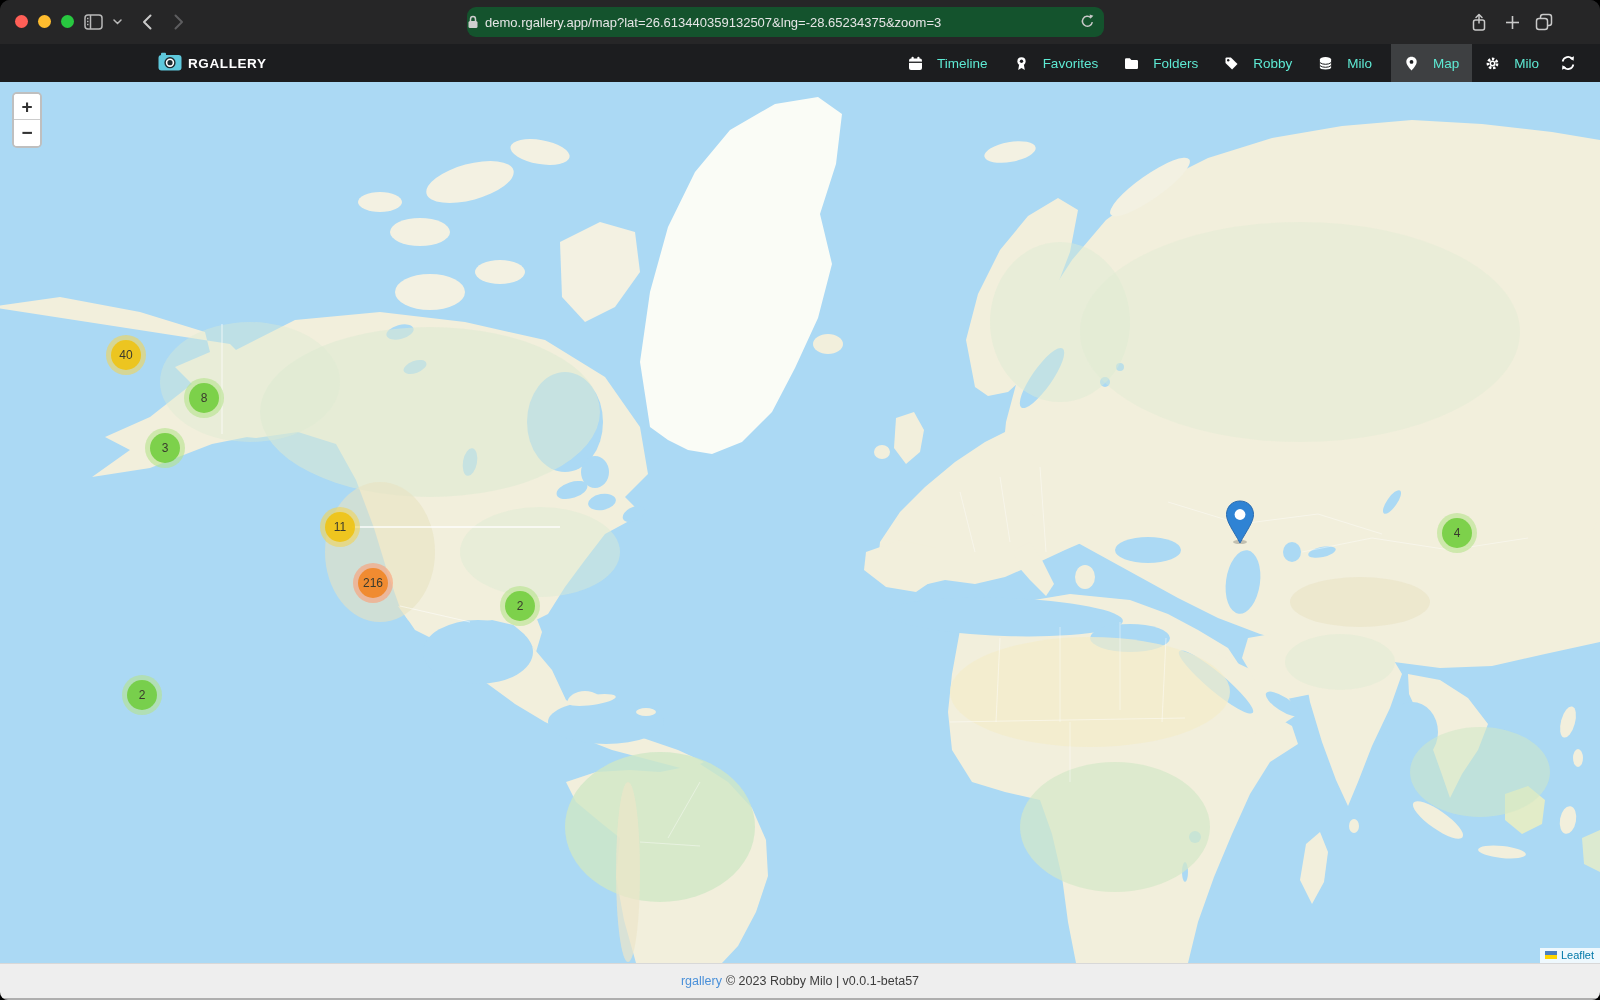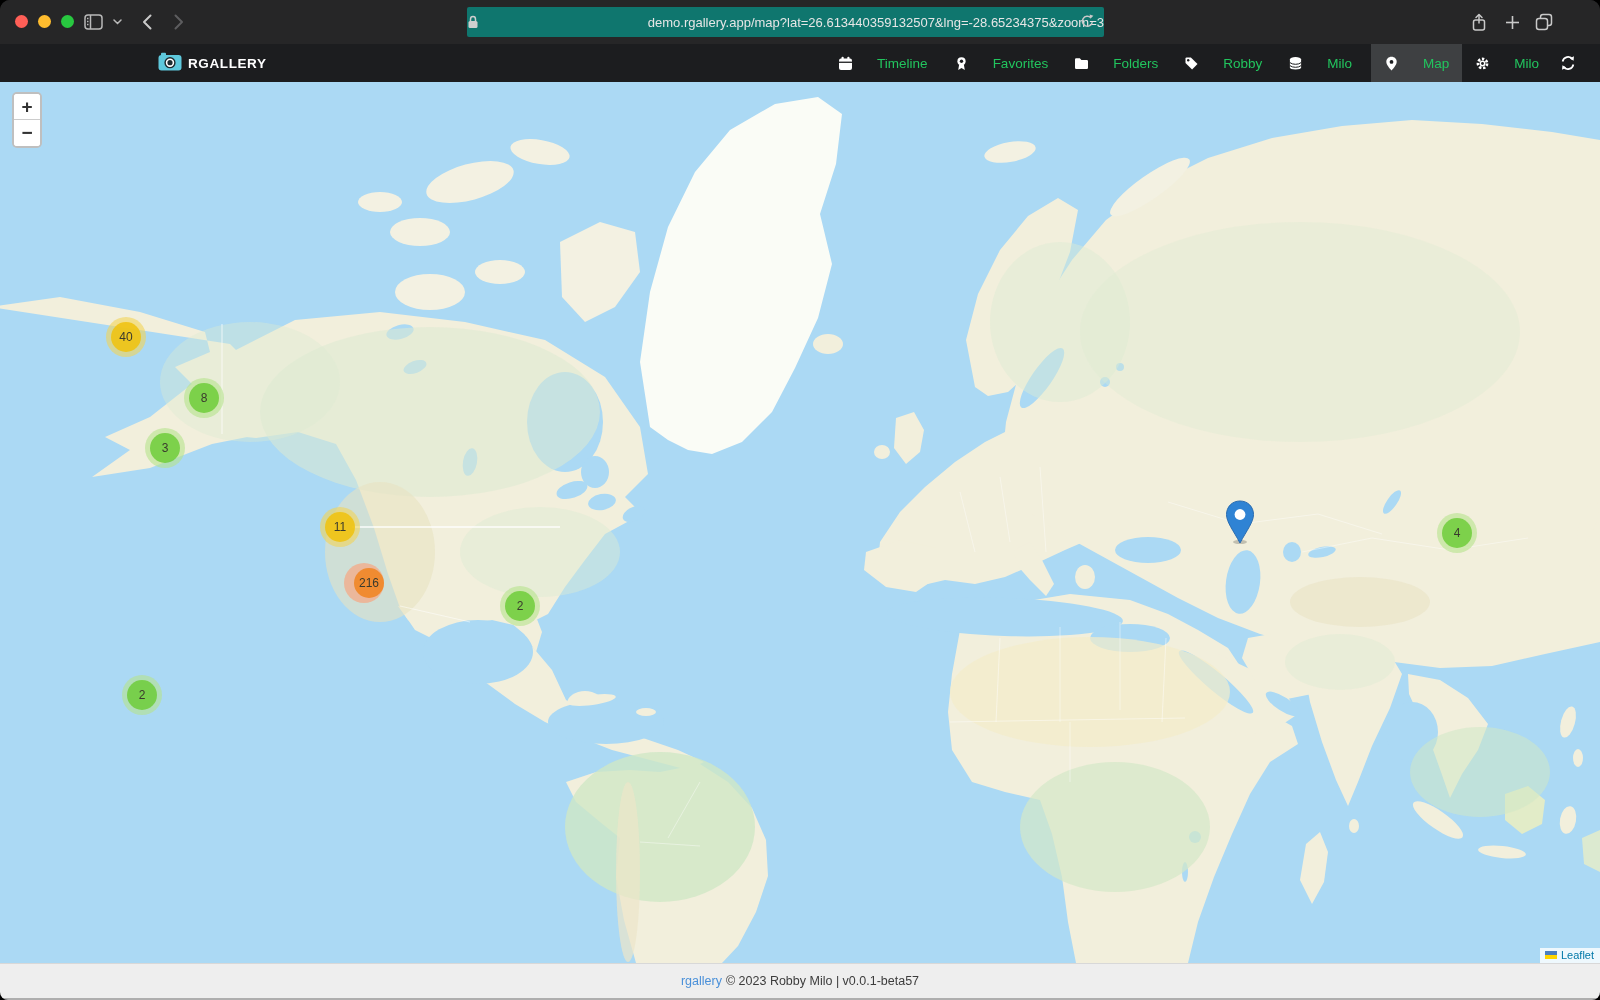--- a/index.html
+++ b/index.html
@@ -5,29 +5,29 @@
   html,body{margin:0;padding:0;background:#000;}
   *{box-sizing:border-box;font-family:"Liberation Sans",sans-serif;}
   .window{width:1600px;height:1000px;position:relative;overflow:hidden;border-radius:10px 10px 8px 8px;background:#262628;}
 
   
   .chrome{height:44px;background:#262627;position:relative;}
   .traffic{position:absolute;left:15px;top:15px;display:flex;gap:10px;}
   .tl{width:13px;height:13px;border-radius:50%;display:inline-block;}
   .tl.red{background:#ff5f57;} .tl.yellow{background:#febc2e;} .tl.green{background:#28c840;}
   .chrome-ic{position:absolute;top:11px;width:22px;height:22px;display:flex;align-items:center;justify-content:center;}
-  .urlbar{position:absolute;left:467px;top:7px;width:637px;height:30px;background:#0f766e;border-radius:2px;display:flex;align-items:center;justify-content:space-between;color:#e6e6e6;font-size:13px;}
+  .urlbar{position:absolute;left:467px;top:7px;width:637px;height:30px;background:#14532d;border-radius:9px;display:flex;align-items:center;justify-content:flex-start;color:#e6e6e6;font-size:13px;}
   .urlbar .lock{margin-right:6px;display:flex;}
   .urlbar .reload{position:absolute;right:9px;top:6px;}
 
   
   .navbar{height:38px;background:#1c1d1f;display:flex;align-items:stretch;padding:0 14px 0 158px;}
   .brand{display:flex;align-items:center;gap:6px;color:#fff;font-size:13.5px;font-weight:bold;letter-spacing:.6px;}
   .nav-right{margin-left:auto;display:flex;align-items:stretch;}
-  .nav-item{display:flex;align-items:center;gap:24px;padding:0 13px;color:#22c55e;font-size:13.5px;cursor:pointer;}
+  .nav-item{display:flex;align-items:center;gap:14px;padding:0 13px;color:#5eead4;font-size:13.5px;cursor:pointer;}
   .nav-item.active{background:#3e4042;margin-left:6px;}
   .nav-ic{display:flex;align-items:center;}
   .nav-refresh{display:flex;align-items:center;padding:0 10px 0 8px;}
 
   
   .map{position:relative;height:881px;background:#abd9f4;overflow:hidden;}
   .geo{position:absolute;left:0;top:0;}
   .land{fill:#f2efdc;}
   .ice{fill:#fafcf6;}
   .isle{fill:#f3f1e2;}
@@ -325,33 +325,33 @@
         <path d="M700 700 L668 756 M640 760 L700 764" stroke-width="1" opacity=".4"></path>
       </g>
     </svg>
 
     <div class="zoomctl">
       <div class="zbtn">+</div>
       <div class="zbtn">−</div>
     </div>
 
     <div id="markers">
-        <div class="cluster medium" style="left: 126px; top: 255px;">
+        <div class="cluster medium" style="left: 126px; top: 273px;">
           <div class="cinner">40</div>
         </div>
         <div class="cluster small" style="left: 204px; top: 316px;">
           <div class="cinner">8</div>
         </div>
         <div class="cluster small" style="left: 165px; top: 366px;">
           <div class="cinner">3</div>
         </div>
         <div class="cluster medium" style="left: 340px; top: 445px;">
           <div class="cinner">11</div>
         </div>
-        <div class="cluster large" style="left: 364px; top: 501px; justify-content: flex-end;">
+        <div class="cluster large" style="left: 373px; top: 501px;">
           <div class="cinner">216</div>
         </div>
         <div class="cluster small" style="left: 520px; top: 524px;">
           <div class="cinner">2</div>
         </div>
         <div class="cluster small" style="left: 142px; top: 613px;">
           <div class="cinner">2</div>
         </div>
         <div class="cluster small" style="left: 1457px; top: 451px;">
           <div class="cinner">4</div>

